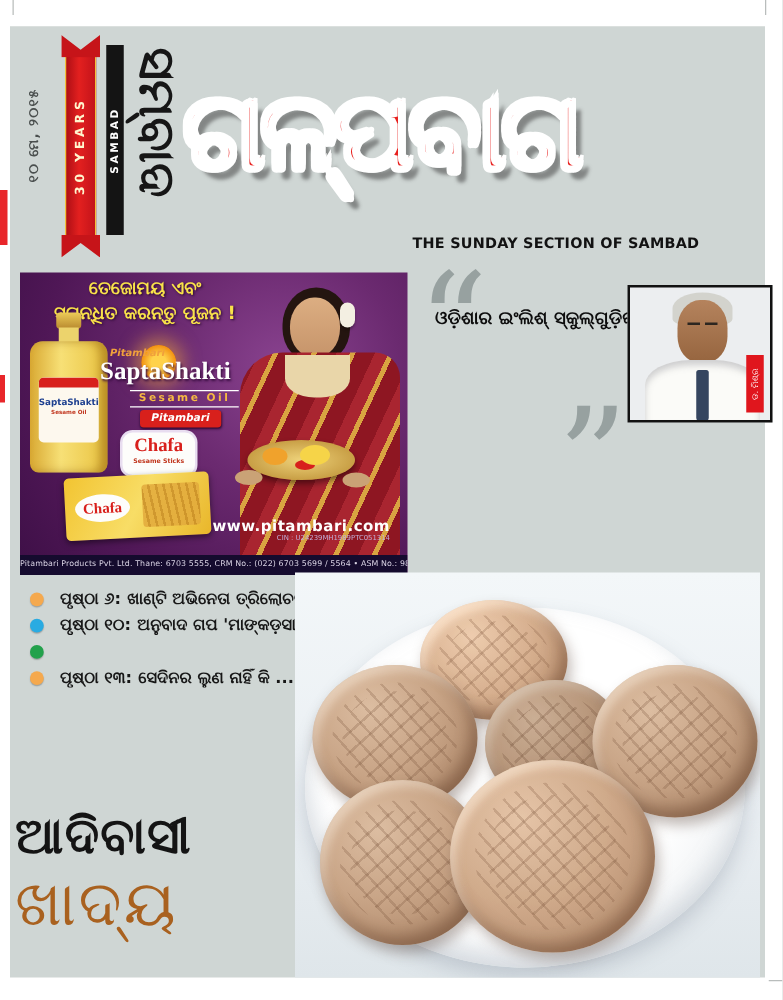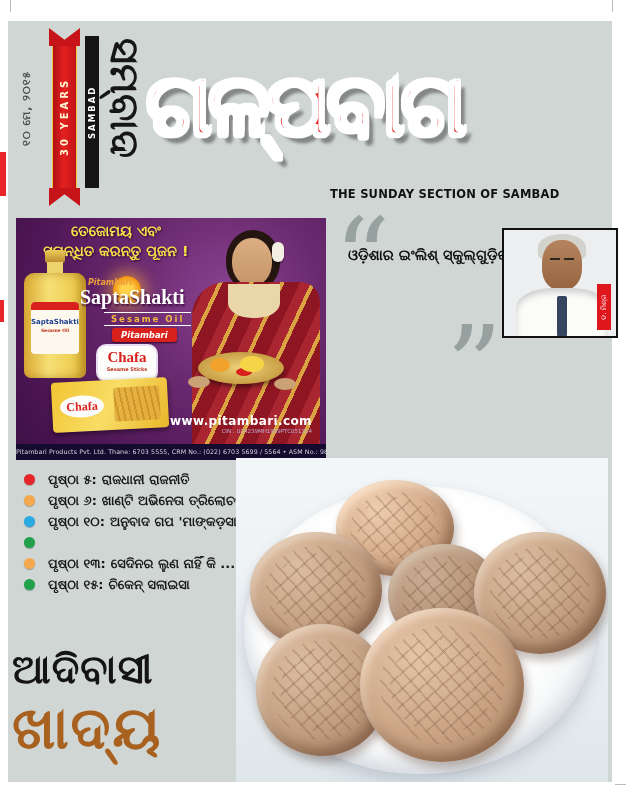--- a/index.html
+++ b/index.html
@@ -169,21 +169,21 @@
   .ck1 { left:100px; top:22px; width:118px; height:96px; filter:brightness(1.08); }
   .ck2 { left:14px; top:74px; width:132px; height:116px; }
   .ck3 { left:152px; top:86px; width:112px; height:102px; filter:brightness(.92); }
   .ck4 { left:238px; top:74px; width:132px; height:122px; }
   .ck5 { left:20px; top:166px; width:132px; height:132px; }
   .ck6 { left:124px; top:150px; width:164px; height:154px; filter:brightness(1.04); }
 
   
   .feat1 { position:absolute; left:12px; top:646px; font-size:40px; font-weight:bold;
     color:#141414; letter-spacing:1px; white-space:nowrap; }
-  .feat2 { position:absolute; left:12px; top:694px; font-size:58px; font-weight:bold;
+  .feat2 { position:absolute; left:12px; top:694px; font-size:50px; font-weight:normal;
     letter-spacing:2px; white-space:nowrap; }
 </style>
 </head>
 <body>
 
 <div class="mark" style="left:10px;top:0;width:1px;height:12px;"></div>
 <div class="mark" style="left:612px;top:0;width:1px;height:12px;"></div>
 <div class="mark" style="left:615px;top:784px;width:11px;height:1px;"></div>
 
 <div class="page" style="background-color: rgb(207, 214, 212);"></div>
@@ -268,41 +268,33 @@
   <div class="p-brow"></div>
   <div class="p-shirt"></div>
   <div class="p-tie"></div>
   <div class="p-label">
     <span>ଡ. ମିଶ୍ର</span>
   </div>
 </div>
 
 <div class="toc">
   <div class="toc-row">
-    <span class="bullet" style="background-color: rgb(232, 38, 42);"></span>
-    <span class="toc-text"><span class="pg">ପୃଷ୍ଠା ୫:</span><span>ରାଜଧାନୀ ରାଜନୀତି</span></span>
-  </div>
-  <div class="toc-row">
     <span class="bullet" style="background-color: rgb(245, 169, 78);"></span>
     <span class="toc-text"><span class="pg">ପୃଷ୍ଠା ୬:</span><span>ଖାଣ୍ଟି ଅଭିନେତା ତ୍ରିଲୋଚନ</span></span>
   </div>
   <div class="toc-row">
     <span class="bullet" style="background-color: rgb(41, 171, 226);"></span>
     <span class="toc-text"><span class="pg">ପୃଷ୍ଠା ୧୦:</span><span>ଅନୁବାଦ ଗପ 'ମାଙ୍କଡ଼ସା'</span></span>
   </div>
   <div class="toc-row">
     <span class="bullet" style="background-color: rgb(34, 161, 75);"></span>
   </div>
   <div class="toc-row">
     <span class="bullet" style="background-color: rgb(245, 169, 78);"></span>
     <span class="toc-text"><span class="pg">ପୃଷ୍ଠା ୧୩:</span><span>ସେଦିନର ଲୁଣ ନାହିଁ କି .....</span></span>
-  </div>
-  <div class="toc-row">
-    <span class="bullet" style="background-color: rgb(34, 161, 75);"></span>
-    <span class="toc-text"><span class="pg">ପୃଷ୍ଠା ୧୫:</span><span>ଚିକେନ୍ ସଲାଇସା</span></span>
   </div>
 </div>
 
 <div class="photo">
   <div class="plate"></div>
   <div class="cookie ck1"></div>
   <div class="cookie ck2"></div>
   <div class="cookie ck3"></div>
   <div class="cookie ck4"></div>
   <div class="cookie ck5"></div>

